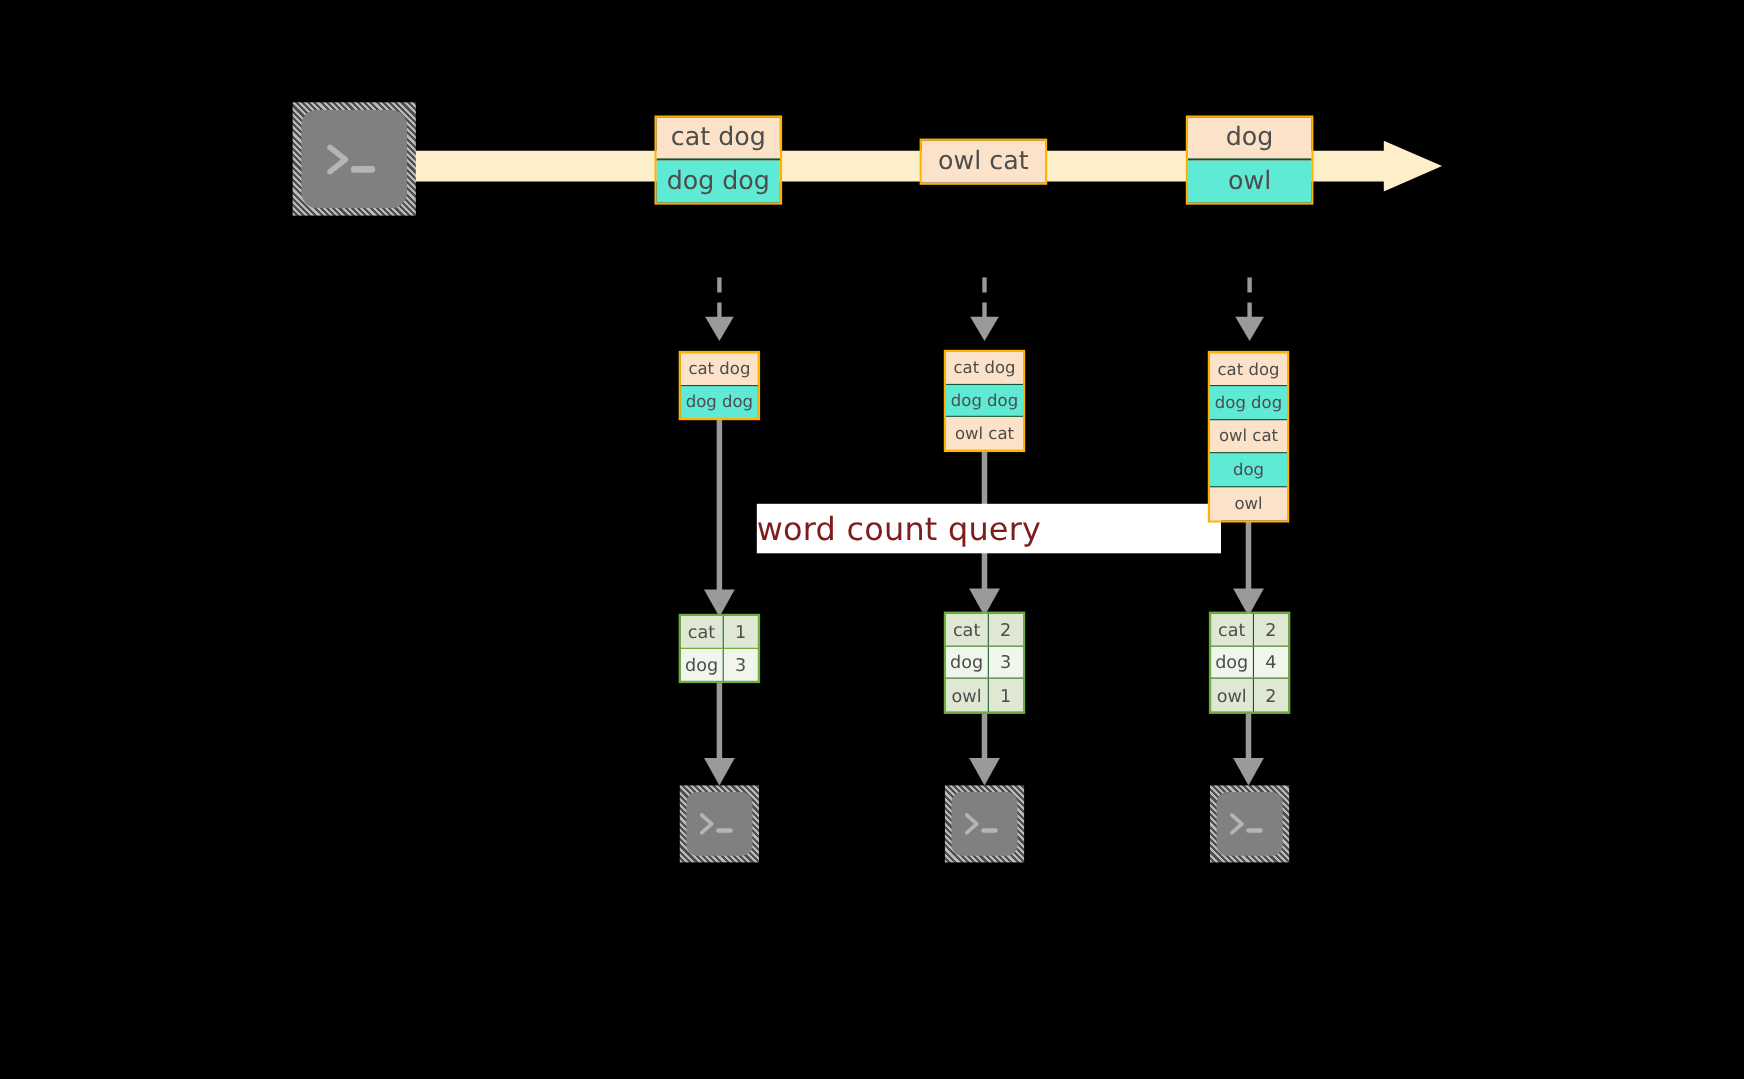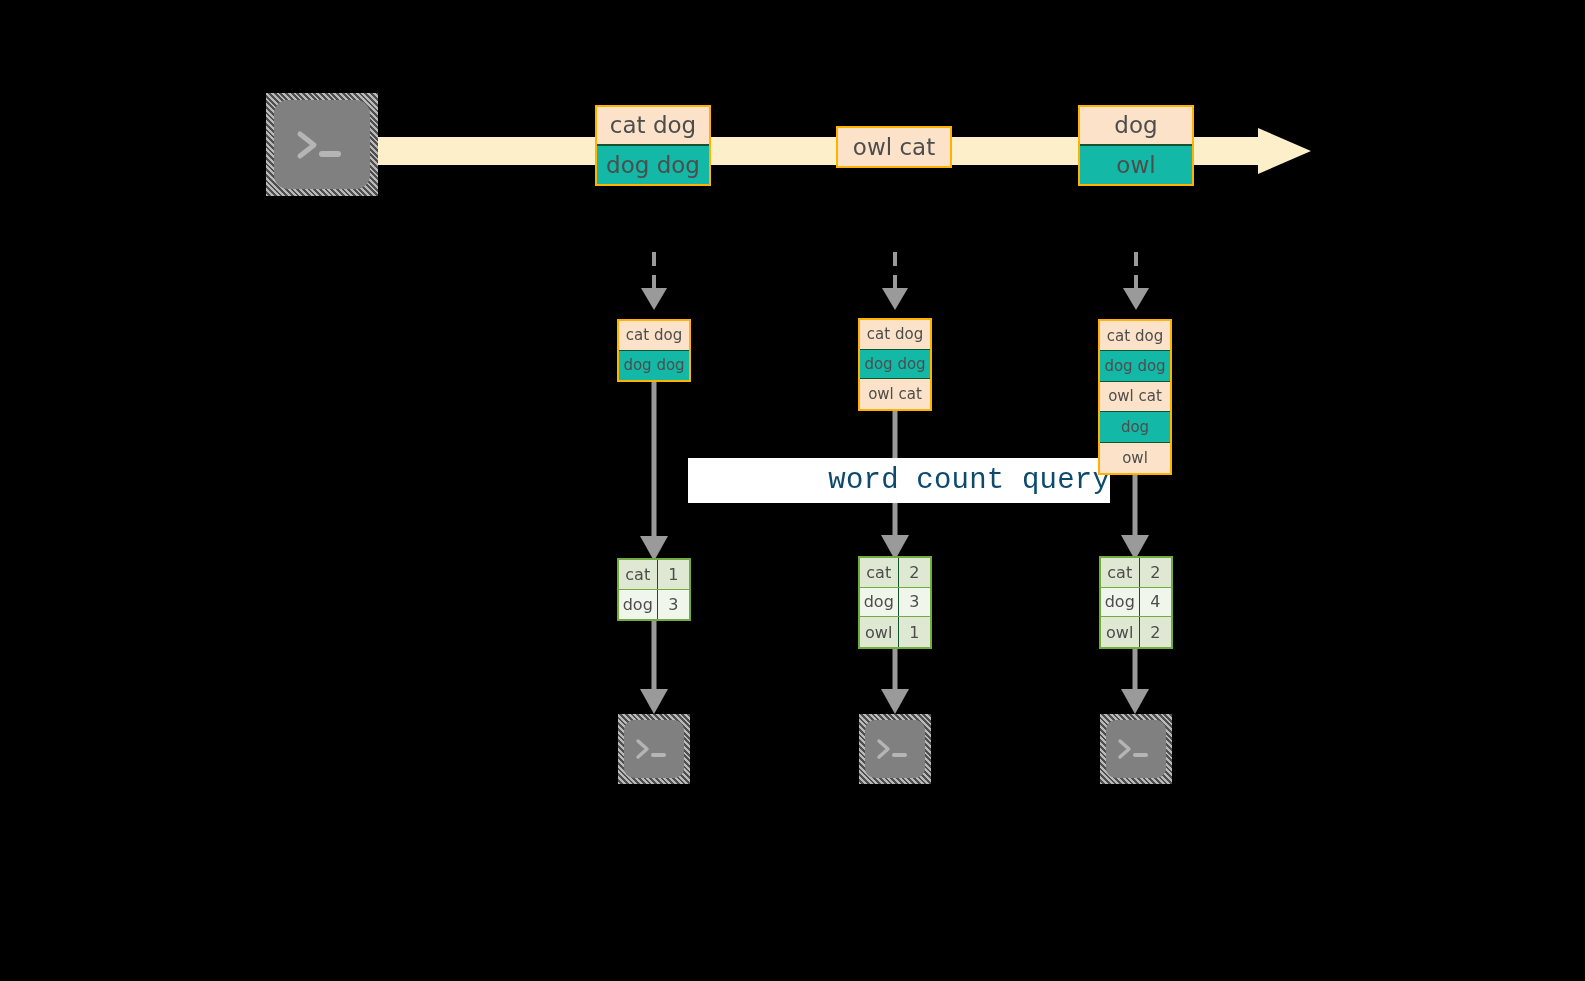--- a/index.html
+++ b/index.html
@@ -36,21 +36,21 @@
   .rec-stack.thin { border-width:2px; }
   .rec {
     background:#FDEEDE;
     color:#4d4d4d;
     display:flex; align-items:center; justify-content:center;
     white-space:nowrap;
     border-bottom:2px solid #14532d;
   }
   .rec:last-child { border-bottom:none; }
   .rec.dark { background:#FBE2C8; }
-  .rec.light { background:#14b8a6; }
+  .rec.light { background:#5eead4; }
 
   
   .res-table {
     position:absolute; border:2.5px solid #70AD3E;
     display:flex; flex-direction:column; z-index:6;
   }
   .res-row { display:flex; border-bottom:2px solid #70AD3E; }
   .res-row:last-child { border-bottom:none; }
   .res-cell {
     display:flex; align-items:center; justify-content:center;
@@ -60,24 +60,23 @@
   .res-row.dark .res-cell { background:#DFE8D3; }
   .res-row.light .res-cell { background:#F1F6EC; }
 
   
   .conn { position:absolute; }
 
   
   .query-band {
     position:absolute;
     background:#FFFFFF;
-    display:flex; align-items:center; justify-content:flex-end;
-    color:#0c4a6e;
+    display:flex; align-items:center; justify-content:flex-start;
+    color:#7f1d1d;
     z-index:5;
-    font-family:Liberation Mono, monospace;
   }
   .query-band span { font-size:29px; letter-spacing:0.2px; }
 </style>
 </head>
 <body>
 
 <div id="stage">
 
   <svg class="stream-arrow" style="left:368px; top:128px; width:945px; height:46px;" viewBox="0 0 945 46">
     <path d="M0,9 L890,9 L890,0 L943,23 L890,46 L890,37 L0,37 Z" fill="#FDEFC9"></path>

